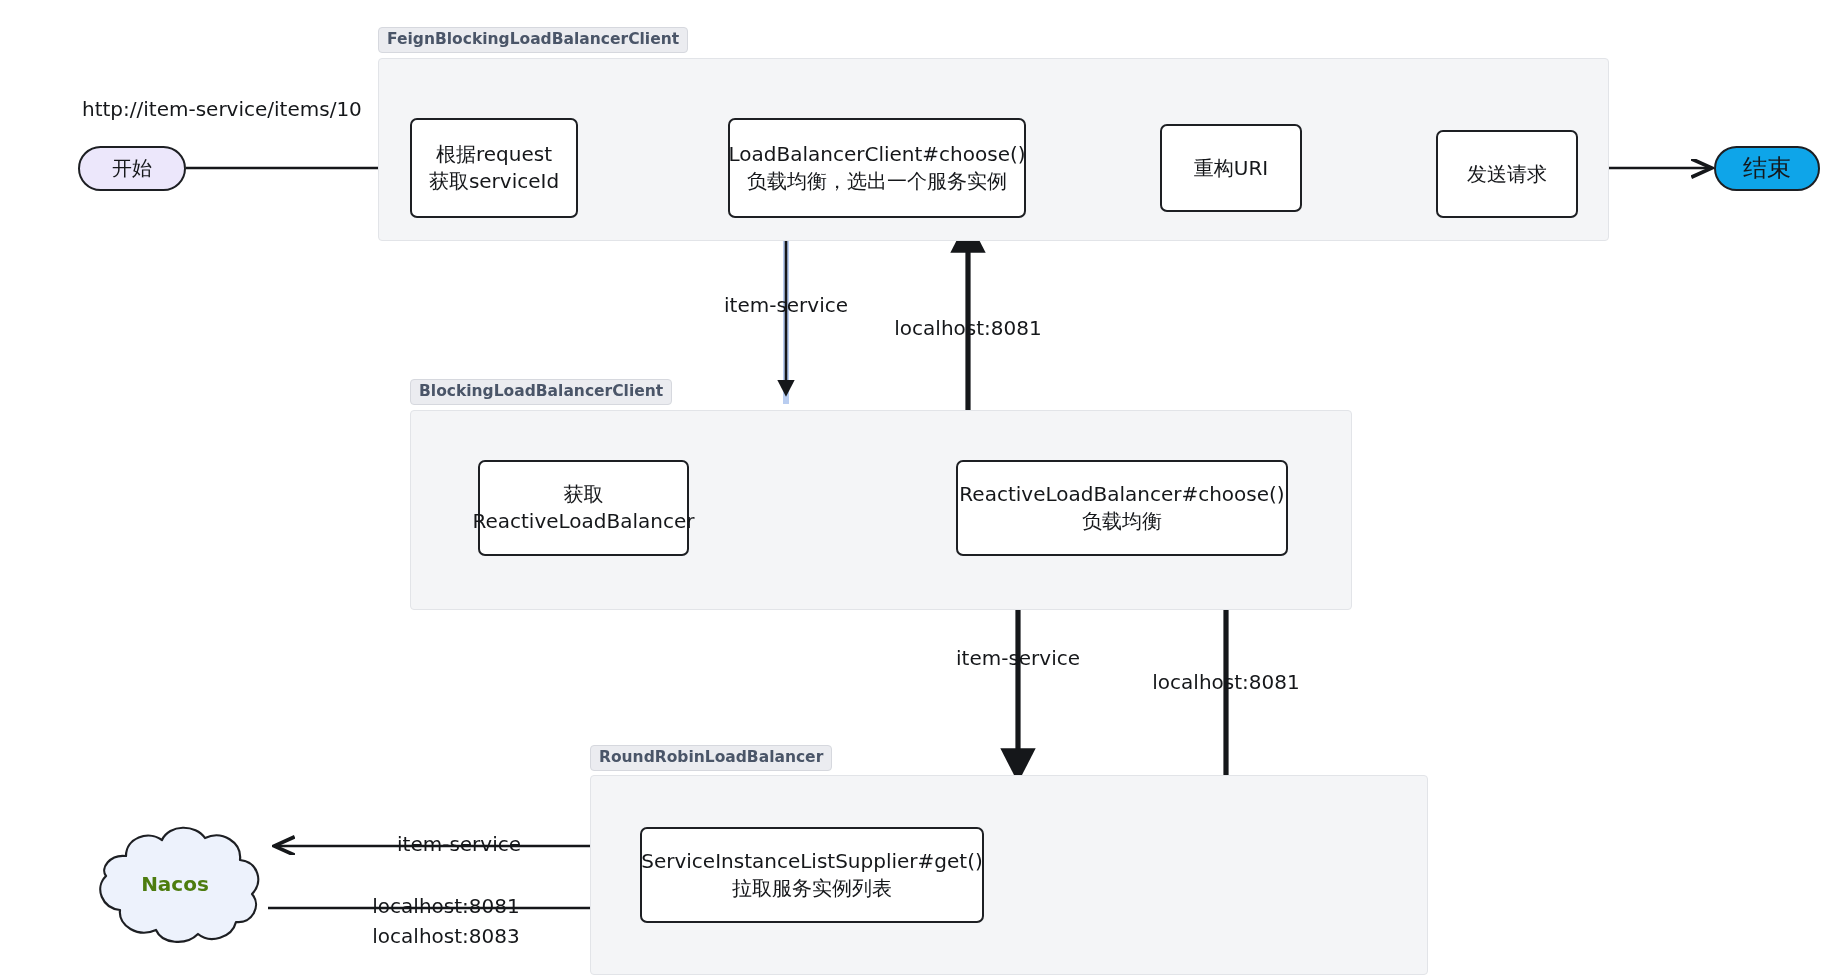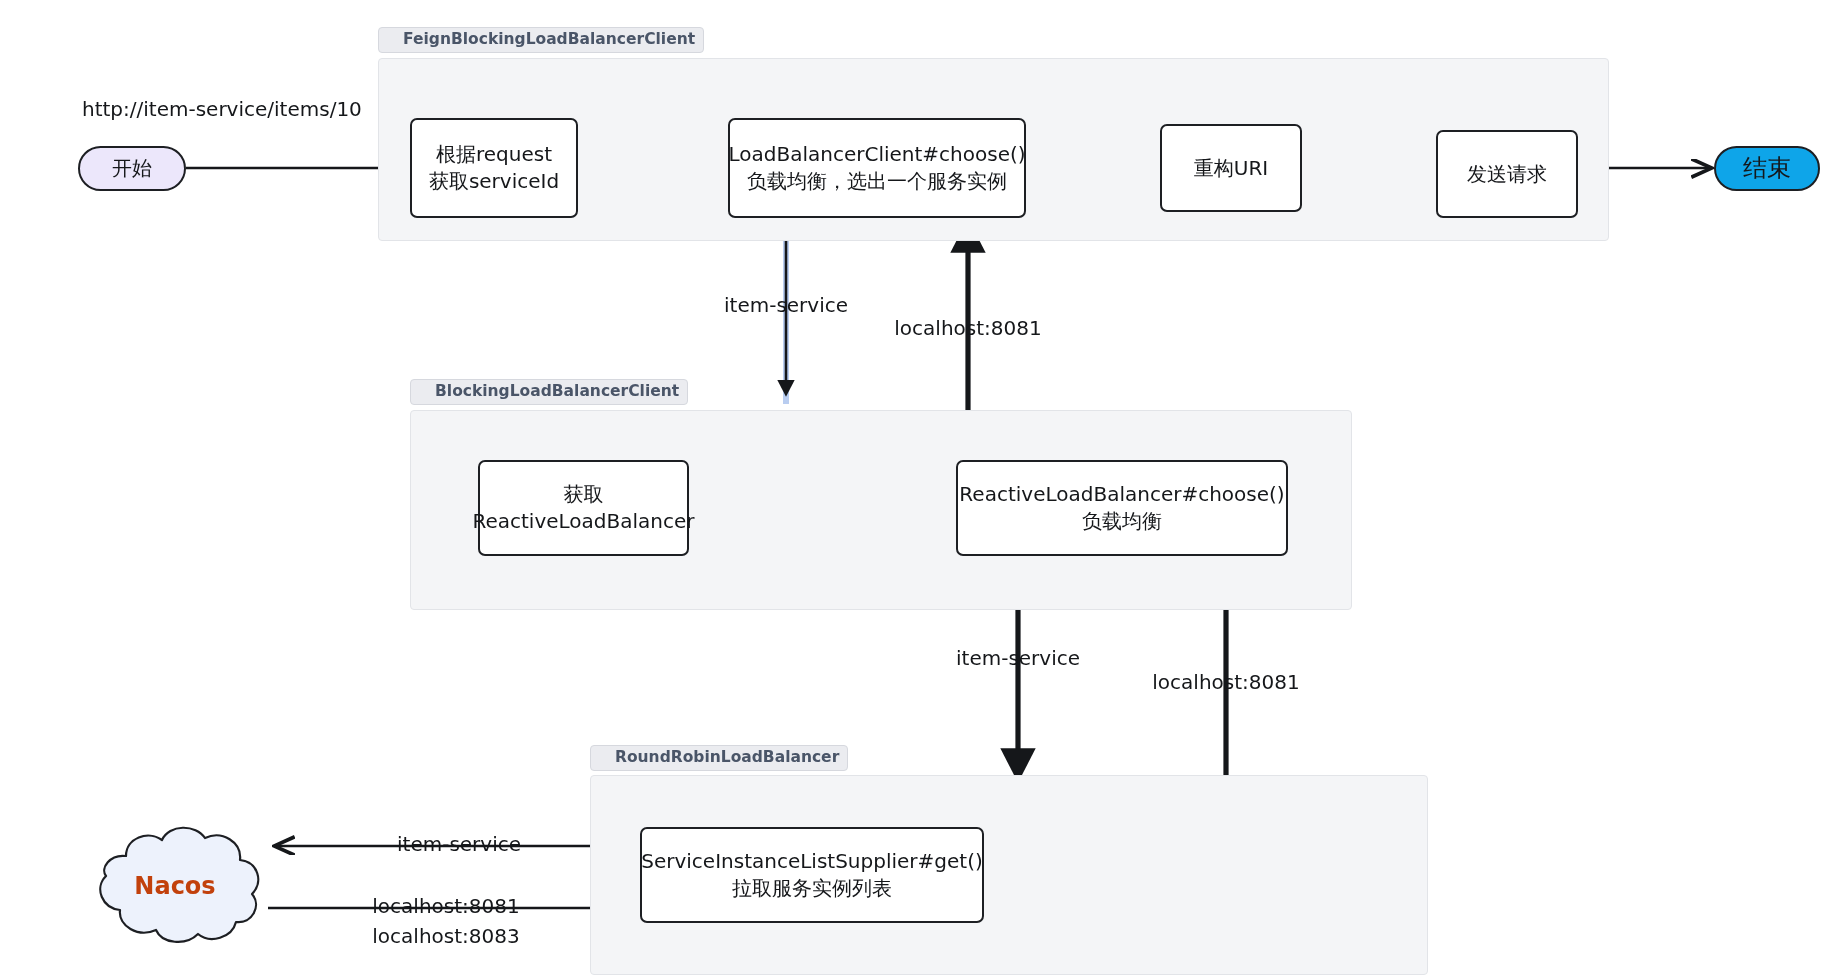--- a/index.html
+++ b/index.html
@@ -20,21 +20,21 @@
     box-sizing:border-box;
   }
   .group-label{
     position:absolute;
     background:#ebecf0;
     border:1px solid #d6d8de;
     border-radius:4px;
     color:#4a5568;
     font-weight:bold;
     font-size:15.5px;
-    padding:3px 8px 4px 24px;
+    padding:3px 8px 4px 8px;
     white-space:nowrap;
     line-height:1.1;
   }
 
   
   .node{
     position:absolute;
     box-sizing:border-box;
     background:#ffffff;
     border:2.2px solid #1d1f23;
@@ -72,23 +72,23 @@
     background:transparent;
   }
   .edge-label.center{transform:translateX(-50%);text-align:center;}
 
   
   .cloud-wrap{position:absolute;}
   .cloud-text{
     position:absolute;
     left:0;right:0;
     text-align:center;
-    font-size:24px;
+    font-size:20px;
     font-weight:bold;
-    color:#c2410c;
+    color:#4d7c0f;
   }
 </style>
 </head>
 <body>
 
 <div id="canvas">
 
   <svg class="layer" width="1845" height="975" viewBox="0 0 1845 975">
     <defs>
       <marker id="arrow-thin" markerWidth="10" markerHeight="10" refX="9" refY="4" orient="auto" markerUnits="strokeWidth">

